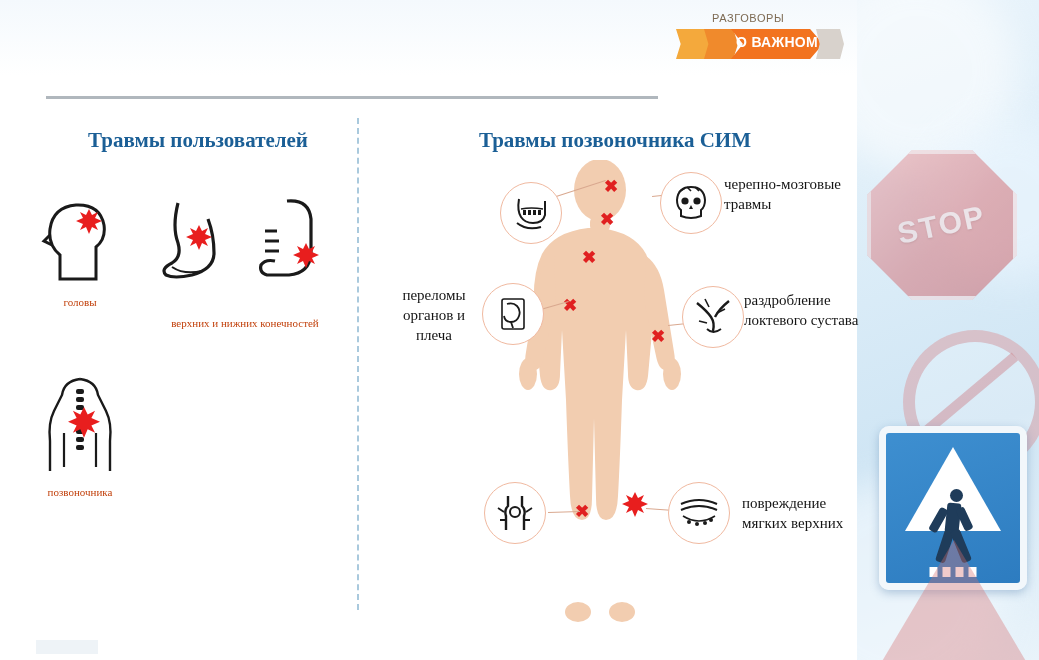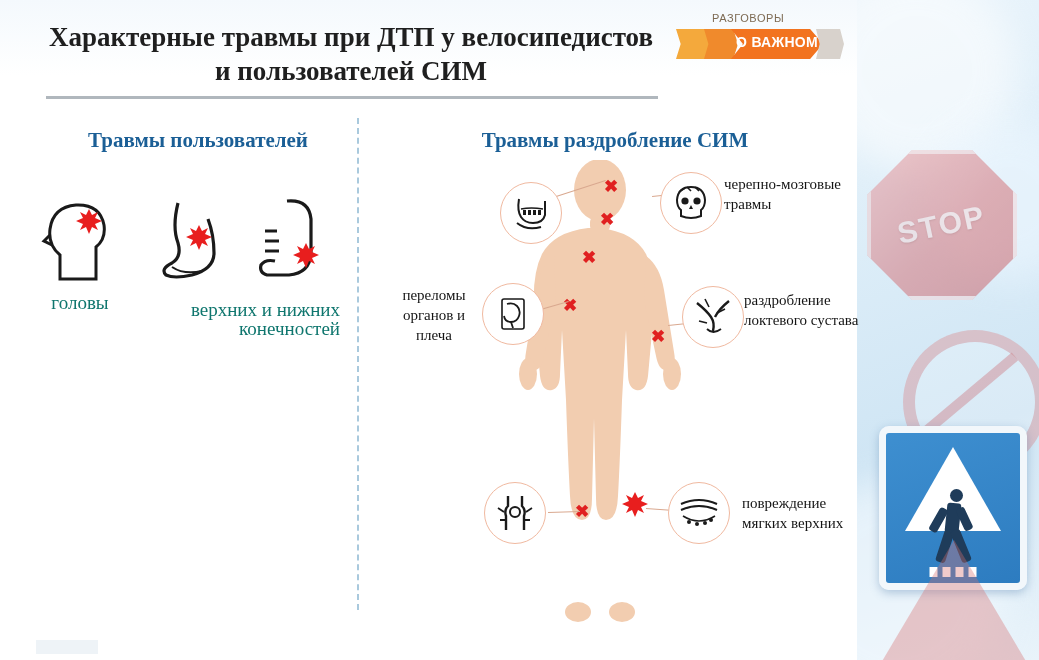--- a/index.html
+++ b/index.html
@@ -99,21 +99,21 @@
 
   
   .divider{position:absolute;left:357px;top:118px;width:0;height:492px;
     border-left:2px dashed #a9c9dd;}
 
   .col-title{position:absolute;font-size:21px;font-weight:bold;color:#1b5f96;}
   #t-left{left:58px;top:128px;width:280px;text-align:center;}
   #t-right{left:400px;top:128px;width:430px;text-align:center;}
 
   .cell{position:absolute;text-align:center;}
-  .cell .cap{font-size:19px;line-height:19px;color:#0f766e;}
+  .cell .cap{font-size:11px;line-height:19px;color:#c2410c;}
   .ico{position:relative;margin:0 auto 8px;}
 
   .spark{position:absolute;width:26px;height:26px;}
   .spark svg{display:block;}
 
   
   .body-wrap{position:absolute;left:470px;top:160px;width:260px;height:470px;}
 
   .lbl{position:absolute;font-size:15px;line-height:20px;color:#141414;}
   .bubble{position:absolute;width:62px;height:62px;border-radius:50%;
@@ -157,21 +157,20 @@
           <i></i>
           <i></i>
           <i></i>
         </div>
     </div>
 
     <div class="sign-tri"></div>
   </div>
 
   <div class="header">
-    <div class="title">Характерные травмы при ДТП у велосипедистов и пользователей СИМ</div>
     <div class="title-rule"></div>
 
     <div class="logo">
       <div class="logo-top">РАЗГОВОРЫ</div>
       <div class="ribbon">
         <div class="rb rb1"></div>
           <div class="rb rb2"></div>
           <div class="rb rb3"></div>
           <div class="rb rb4"></div>
       </div>
@@ -219,28 +218,50 @@
         <path d="M12 46 L26 46 M12 56 L26 56 M12 36 L24 36" stroke="#1a1a1a" stroke-width="3" fill="none"></path>
       </svg>
       <div class="spark" style="left:40px;top:48px;">
         <svg viewBox="0 0 26 26" width="26" height="26">
             <path d="M13 0l3 6 6-3-3 6 7 3-7 3 3 6-6-3-3 7-3-7-6 3 3-6-7-3 7-3-3-6 6 3z" fill="#e81e1e"></path>
           </svg>
       </div>
     </div>
   </div>
 
-  <div class="cell" style="left:150px;top:300px;width:190px;text-align:right;">
+  <div class="cell" style="left:150px;top:314px;width:190px;">
     <div class="cap">верхних и нижних конечностей</div>
   </div>
 
-
-
-
-  <div class="col-title" id="t-right">Травмы раздробление СИМ</div>
+  <div class="cell" style="left:22px;top:375px;width:116px;">
+    <div class="ico" style="width:76px;height:100px;">
+      <svg width="76" height="100" viewBox="0 0 76 100">
+        <path d="M38 4 Q22 6 20 20 L12 36 Q6 48 8 66 L8 96 M38 4 Q54 6 56 20 L64 36 Q70 48 68 66 L68 96" fill="none" stroke="#1a1a1a" stroke-width="2.4"></path>
+        <path d="M22 58 L22 92 M54 58 L54 92" stroke="#1a1a1a" stroke-width="2.2" fill="none"></path>
+        <g fill="#1a1a1a">
+          <rect x="34" y="14" width="8" height="5" rx="2"></rect>
+            <rect x="34" y="22" width="8" height="5" rx="2"></rect>
+          <rect x="34" y="30" width="8" height="5" rx="2"></rect>
+            <rect x="34" y="54" width="8" height="5" rx="2"></rect>
+          <rect x="34" y="62" width="8" height="5" rx="2"></rect>
+            <rect x="34" y="70" width="8" height="5" rx="2"></rect>
+        </g>
+      </svg>
+      <div class="spark" style="left:26px;top:32px;width:32px;height:32px;">
+        <svg viewBox="0 0 26 26" width="32" height="32">
+            <path d="M13 0l3 6 6-3-3 6 7 3-7 3 3 6-6-3-3 7-3-7-6 3 3-6-7-3 7-3-3-6 6 3z" fill="#e81e1e"></path>
+          </svg>
+      </div>
+    </div>
+    <div class="cap">позвоночника</div>
+  </div>
+
+
+
+  <div class="col-title" id="t-right">Травмы позвоночника СИМ</div>
 
   <div class="body-wrap">
     <svg width="260" height="470" viewBox="0 0 260 470">
       <g fill="#f2cdb0">
         <ellipse cx="130" cy="30" rx="26" ry="31"></ellipse>
         <rect x="120" y="56" width="20" height="16" rx="6"></rect>
         <path d="M130 68 q34 4 46 26 q10 20 8 56 l-6 66 q-2 16 -12 14 q-8 -2 -8 -16 l-2 -44
                  l-4 70 q-2 60 -4 96 q-1 24 -12 24 q-10 0 -10 -22 l-2 -80 l-2 80 q0 22 -10 22
                  q-11 0 -12 -24 q-2 -36 -4 -96 l-4 -70 l-2 44 q0 14 -8 16 q-10 2 -12 -14 l-6 -66
                  q-2 -36 8 -56 q12 -22 46 -26 z"></path>

